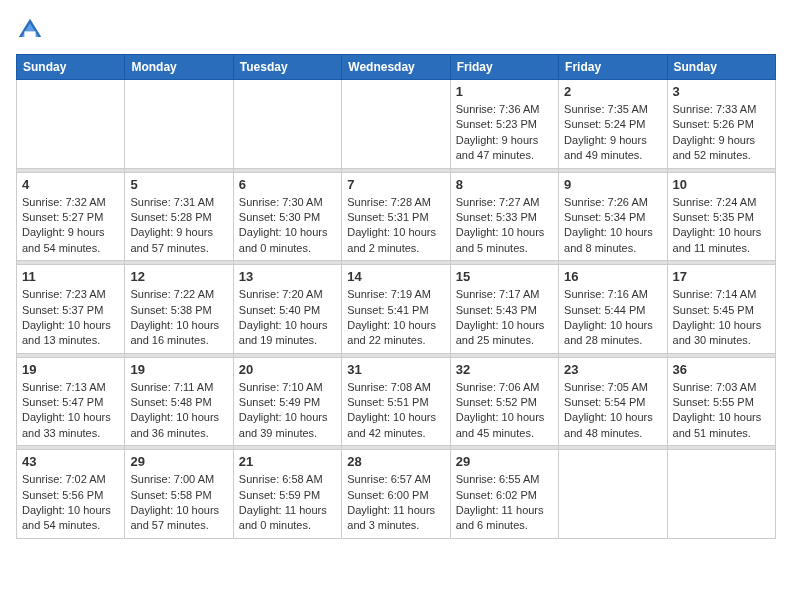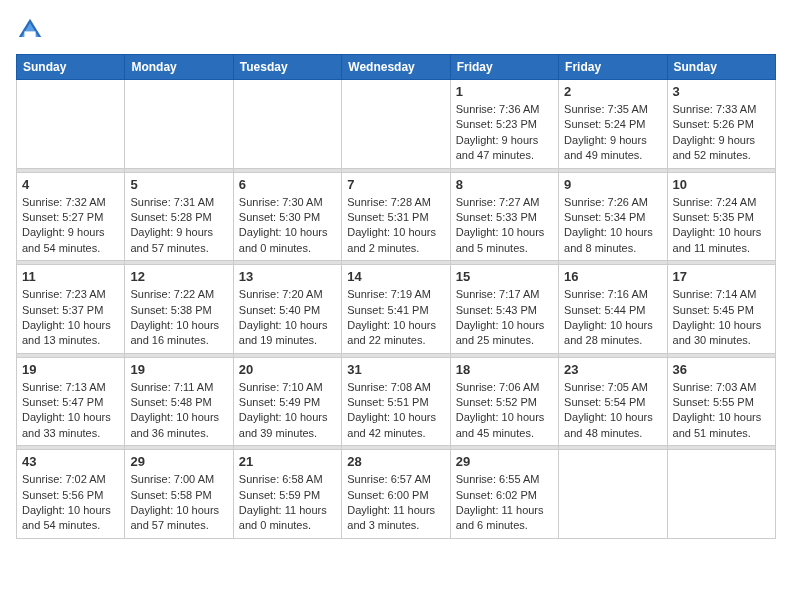--- a/index.html
+++ b/index.html
@@ -246,21 +246,21 @@
         </td>
         <td>
           <span class="day-num">20</span>
           <div class="day-info">Sunrise: 7:10 AM<br>Sunset: 5:49 PM<br>Daylight: 10 hours<br>and 39 minutes.</div>
         </td>
         <td>
           <span class="day-num">31</span>
           <div class="day-info">Sunrise: 7:08 AM<br>Sunset: 5:51 PM<br>Daylight: 10 hours<br>and 42 minutes.</div>
         </td>
         <td>
-          <span class="day-num">18</span>
+          <span class="day-num">32</span>
           <div class="day-info">Sunrise: 7:06 AM<br>Sunset: 5:52 PM<br>Daylight: 10 hours<br>and 45 minutes.</div>
         </td>
         <td>
           <span class="day-num">23</span>
           <div class="day-info">Sunrise: 7:05 AM<br>Sunset: 5:54 PM<br>Daylight: 10 hours<br>and 48 minutes.</div>
         </td>
         <td>
           <span class="day-num">36</span>
           <div class="day-info">Sunrise: 7:03 AM<br>Sunset: 5:55 PM<br>Daylight: 10 hours<br>and 51 minutes.</div>
         </td>

